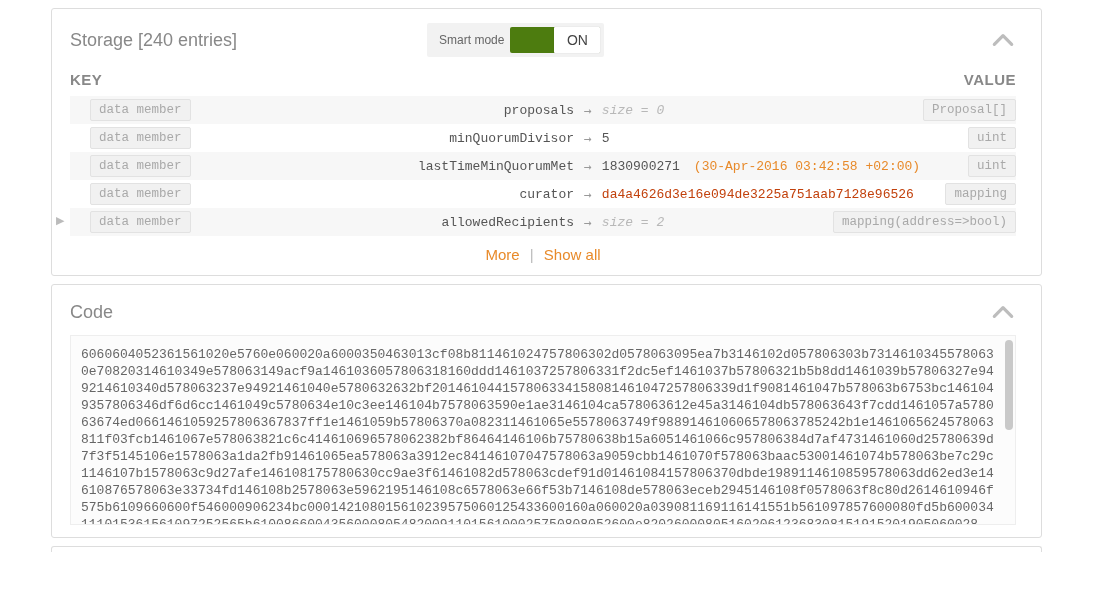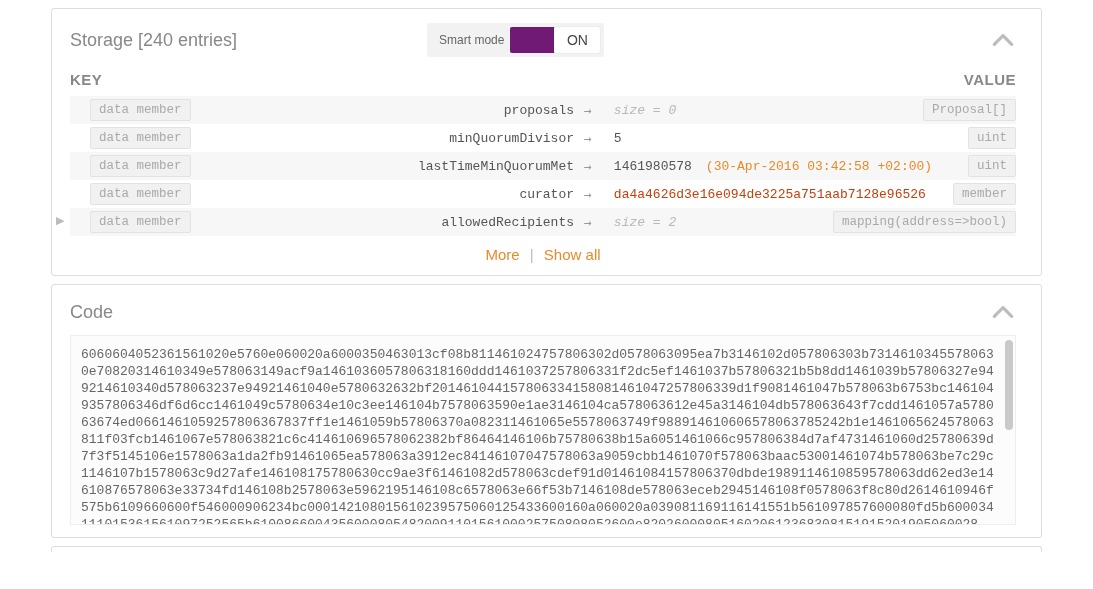--- a/index.html
+++ b/index.html
@@ -41,21 +41,21 @@
   .smart-mode-label {
     font-size: 12px;
     color: #666;
     margin-right: 6px;
   }
   .switch {
     display: inline-flex;
     align-items: center;
     width: 90px;
     height: 26px;
-    background: #701a75;
+    background: #4d7c0f;
     border-radius: 2px;
     position: relative;
     cursor: pointer;
   }
   .switch-knob {
     position: absolute;
     right: 0; top: 0;
     width: 46px; height: 26px;
     background: #fff;
     border-radius: 1px;
@@ -132,21 +132,20 @@
     font-size: 13px;
   }
   .value {
     font-family: "Menlo","Consolas","Liberation Mono",monospace;
     font-size: 13px;
     flex: 1 1 auto;
     display: flex;
     align-items: center;
     gap: 14px;
     min-width: 0;
-    margin-left: 12px;
   }
   .value .muted { color: #b8b8b8; font-style: italic; }
   .value .plain { color: #555; }
   .value .link  { color: #c2410c; }
   .value .date  { color: #e88a2a; }
 
   .more-row {
     text-align: center;
     margin-top: 10px;
     font-size: 15px;
@@ -239,35 +238,35 @@
         </div>
         <span class="badge-right">uint</span>
       </div>
       <div class="row alt">
         <div class="keycol">
           <span class="badge-left">data member</span>
           <span class="keyname">lastTimeMinQuorumMet</span>
         </div>
         <span class="arrow">→</span>
         <div class="value">
-          <span class="plain">1461980578</span>
+          <span class="plain">1830900271</span>
           <span class="date">(30-Apr-2016 03:42:58 +02:00)</span>
         </div>
         <span class="badge-right">uint</span>
       </div>
       <div class="row">
         <div class="keycol">
           <span class="badge-left">data member</span>
           <span class="keyname">curator</span>
         </div>
         <span class="arrow">→</span>
         <div class="value">
           <span class="link">da4a4626d3e16e094de3225a751aab7128e96526</span>
         </div>
-        <span class="badge-right">member</span>
+        <span class="badge-right">mapping</span>
       </div>
       <div class="row alt">
         <span class="expand">▶</span>
         <div class="keycol">
           <span class="badge-left">data member</span>
           <span class="keyname">allowedRecipients</span>
         </div>
         <span class="arrow">→</span>
         <div class="value">
           <span class="muted">size = 2</span>

